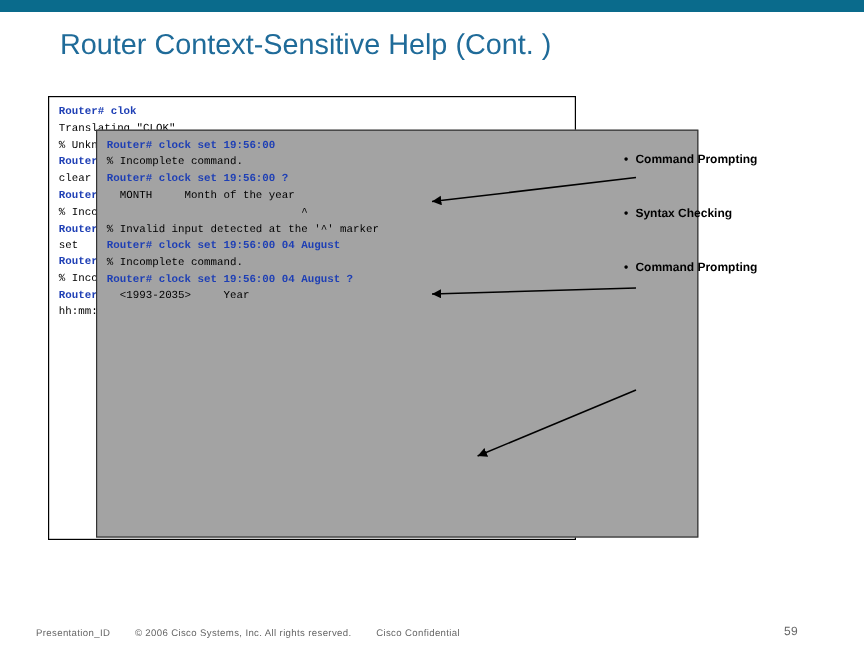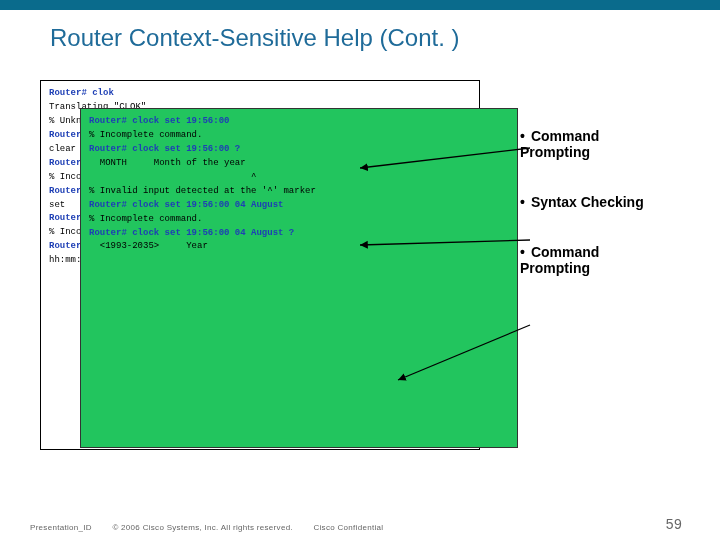--- a/index.html
+++ b/index.html
@@ -4,27 +4,27 @@
 <style>
   html,body{margin:0;padding:0;width:720px;height:540px;background:#fff;font-family:Arial,Helvetica,sans-serif;overflow:hidden}
   .topbar{background:#0a6b8c;height:10px;width:100%}
   .title{color:#1f6b99;font-size:24px;font-weight:400;margin:14px 0 28px 50px;letter-spacing:0}
   .stage{position:relative;width:620px;height:390px;margin-left:40px}
   svg.arrows{position:absolute;left:0;top:0;pointer-events:none;z-index:55}
   .term{position:absolute;background:#fff;border:1.5px solid #000;font-family:"Courier New",monospace;font-size:9px;line-height:1.55;padding:6px 8px;box-sizing:border-box}
   .term .bl{color:#1e3fb5;font-weight:700}
   .term .row{white-space:pre}
   #t1{left:0;top:0;width:440px;height:370px;z-index:10}
-  #t2{left:40px;top:28px;width:438px;height:340px;z-index:20;background:#22c55e;border-color:#333}
+  #t2{left:40px;top:28px;width:502px;height:340px;z-index:20;background:#a3a3a3;border-color:#333}
   .callouts{position:absolute;right:0;top:48px;width:140px;z-index:60}
-  .callouts .item{margin-bottom:34px;font-size:14px;font-weight:700;color:#000}
+  .callouts .item{margin-bottom:34px;font-size:10px;font-weight:700;color:#000}
   .callouts .item .bullet{font-weight:700;margin-right:6px}
   .footer{position:absolute;bottom:8px;left:30px;right:20px;font-size:8px;color:#666;letter-spacing:.3px}
   .footer span{margin-right:18px}
-  .footer .pn{position:absolute;right:0;bottom:0;font-size:14px}
+  .footer .pn{position:absolute;right:17px;bottom:0;font-size:10px}
 </style>
 </head>
 <body>
 
 <div class="topbar"></div>
 <div class="title">Router Context-Sensitive Help (Cont. )</div>
 
 <div class="stage">
 
   <div id="t1" class="term">

